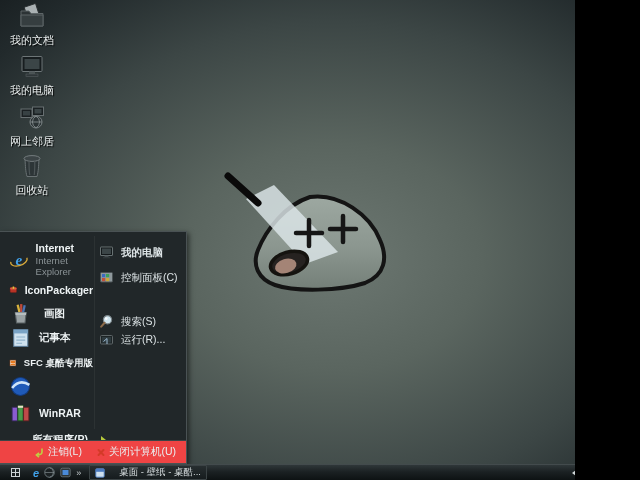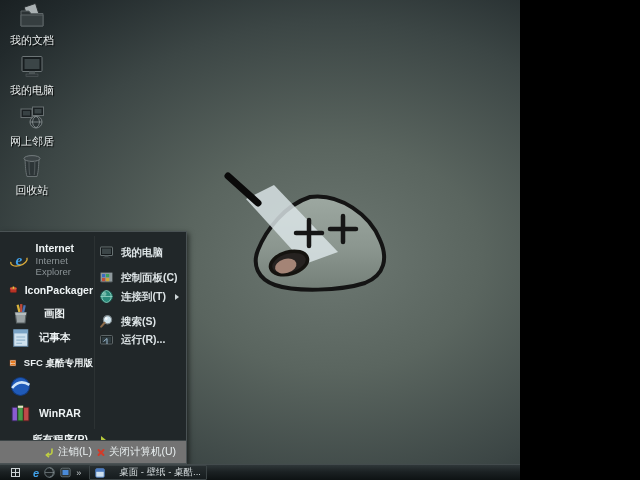--- a/index.html
+++ b/index.html
@@ -1,39 +1,39 @@
 <!DOCTYPE html>
 <html><head>
 <meta charset="utf-8">
 <style>
   html,body{margin:0;padding:0;}
   body{width:640px;height:480px;overflow:hidden;font-family:"Liberation Sans",sans-serif;background:#000;}
-  .desktop{position:relative;width:520px;height:480px;overflow:hidden;
+  .desktop{position:relative;width:575px;height:480px;overflow:hidden;
     background:radial-gradient(ellipse 500px 380px at 333px 258px,#6d7872 0%,#5a655f 30%,#3c4645 62%,#222a2c 85%,#161c1e 100%);}
   
   .desk-icon{position:absolute;left:3px;width:58px;text-align:center;cursor:default;}
   .desk-icon .ig{display:block;margin:0 auto;}
   .desk-icon .lbl{display:inline-block;margin-top:3px;font-size:11px;color:#e9eeee;text-shadow:1px 1px 1px #000;line-height:1.05;}
   
   .start-menu{position:absolute;left:0;top:231px;width:187px;height:233px;box-sizing:border-box;
     background:#20262 8;background:#212729;border:1px solid #4a5254;border-left:none;
     box-shadow:2px 2px 5px rgba(0,0,0,0.55);}
   .sm-divider{position:absolute;left:94px;top:4px;bottom:34px;width:1px;background:rgba(255,255,255,0.05);}
   .sm-item{position:absolute;display:flex;align-items:center;gap:7px;cursor:default;}
   .sm-item .txt{font-size:10.5px;color:#eef3f4;white-space:nowrap;}
   .sm-item.leftcol{left:9px;width:84px;}
   .sm-item.leftcol .txt{font-weight:bold;}
   .sm-item.rightcol{left:99px;width:84px;}
-  .sm-item.rightcol .txt{color:#dce3e5;font-weight:bold;}
+  .sm-item.rightcol .txt{color:#dce3e5;font-weight:normal;}
   .sub{font-size:9.5px;color:#8b9396;font-weight:normal;margin-top:1px;}
   .wrap2{white-space:normal !important;width:58px;line-height:1.15;}
   .tri-green{width:0;height:0;border-left:5px solid #b6c93c;border-top:4px solid transparent;border-bottom:4px solid transparent;margin-left:6px;}
   .tri-white{width:0;height:0;border-left:4px solid #cfd6d8;border-top:3.5px solid transparent;border-bottom:3.5px solid transparent;position:absolute;right:4px;}
   .sm-footer{position:absolute;left:0;right:0;bottom:0;height:22px;border-top:1px solid #3c4446;
-    display:flex;align-items:center;justify-content:flex-end;gap:4px;padding-right:10px;background:#737373;}
+    display:flex;align-items:center;justify-content:flex-end;gap:14px;padding-right:10px;background:#ef4444;}
   .sm-footer .fitem{display:flex;align-items:center;gap:4px;}
   .sm-footer .txt{font-size:10.5px;color:#e9eff0;}
   .x-icon{position:relative;width:9px;height:9px;display:inline-block;}
   .x-icon::before,.x-icon::after{content:"";position:absolute;left:4px;top:0;width:2px;height:9px;background:#d43a28;border-radius:1px;}
   .x-icon::before{transform:rotate(45deg);}
   .x-icon::after{transform:rotate(-45deg);}
   
   .taskbar{position:absolute;left:0;bottom:0;width:640px;height:16px;box-sizing:border-box;
     background:linear-gradient(#2f3739 0%,#1b2123 45%,#0d1213 100%);border-top:1px solid #434b4d;
     display:flex;align-items:center;}
@@ -211,29 +211,20 @@
       <svg width="15" height="15" viewBox="0 0 15 15">
         <rect x="1.5" y="2.5" width="12" height="9.5" rx="1" fill="#8e989c" stroke="#49525 4" style="stroke:#4a5254"></rect>
         <rect x="3" y="4" width="3.2" height="3.2" fill="#3a6ac0"></rect>
         <rect x="7" y="4" width="3.2" height="3.2" fill="#3aa05a"></rect>
         <rect x="3" y="8" width="3.2" height="3.2" fill="#c0503a"></rect>
         <rect x="7" y="8" width="3.2" height="3.2" fill="#c8a83a"></rect>
       </svg>
       <span class="txt">控制面板(C)</span>
     </div>
 
-    <div class="sm-item rightcol" style="top:57px;">
-      <svg width="15" height="15" viewBox="0 0 15 15">
-        <circle cx="7.5" cy="7.5" r="6" fill="#2a8a7a" stroke="#1a5a50"></circle>
-        <path d="M1.5 7.5 H13.5 M7.5 1.5 a6.2 6.2 0 0 1 0 12 M7.5 1.5 a6.2 6.2 0 0 0 0 12" stroke="#9ad8c8" stroke-width="0.8" fill="none"></path>
-        <circle cx="5.5" cy="5" r="2" fill="#b8e8d8" fill-opacity="0.5"></circle>
-      </svg>
-      <span class="txt">连接到(T)</span>
-      <span class="tri-white"></span>
-    </div>
 
     <div class="sm-item rightcol" style="top:82px;">
       <svg width="15" height="15" viewBox="0 0 15 15">
         <circle cx="8.5" cy="5.8" r="4.1" fill="#cfe4ee" stroke="#7a8488" stroke-width="1.2"></circle>
         <circle cx="7.3" cy="4.6" r="1.4" fill="#ffffff" fill-opacity="0.8"></circle>
         <line x1="5.6" y1="8.8" x2="2.2" y2="12.6" stroke="#8a6a4a" stroke-width="2.1" stroke-linecap="round"></line>
       </svg>
       <span class="txt">搜索(S)</span>
     </div>
 

